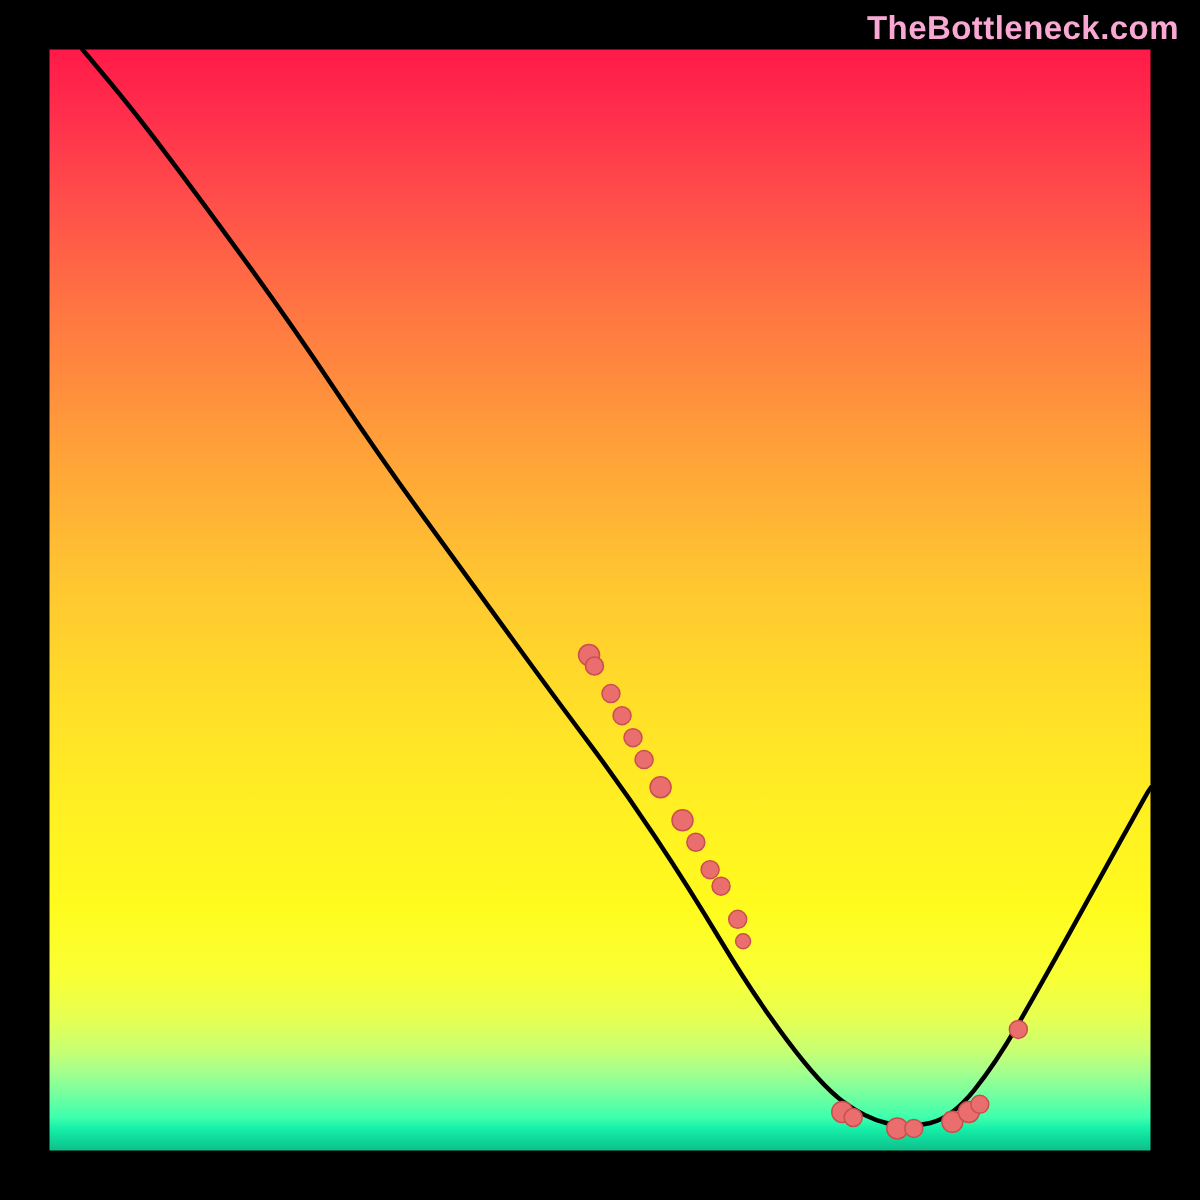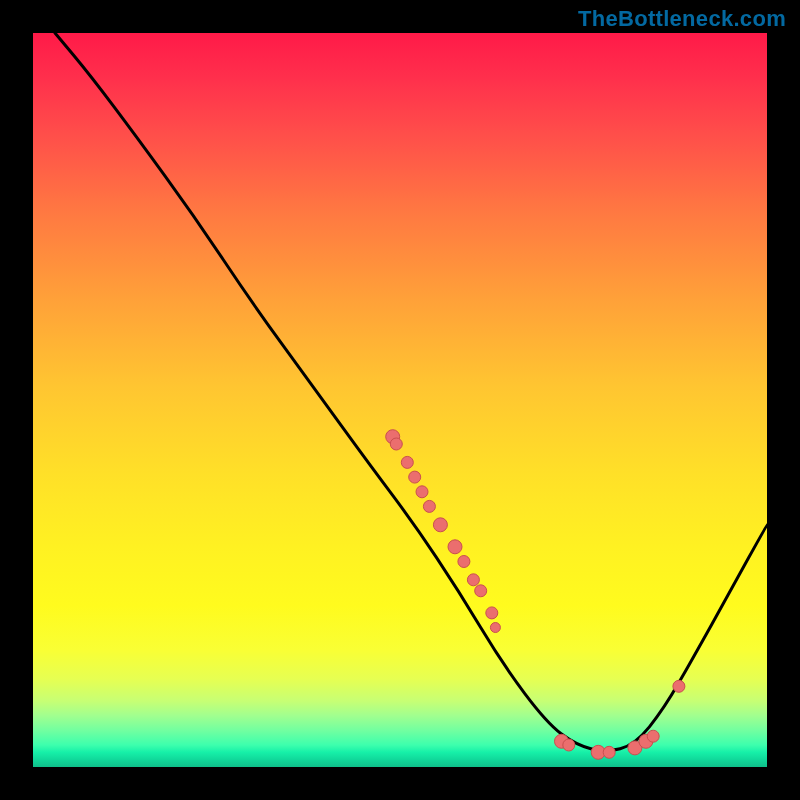--- a/index.html
+++ b/index.html
@@ -42,21 +42,21 @@
       #3dffad 97%,
       #16f0a8 98%,
       #10d89a 99%,
       #0fbf8a 100%
     );
   }
   .watermark {
     position: absolute;
     top: 6px;
     right: 14px;
-    color: #0369a1;
+    color: #f9a8d4;
     font-size: 22px;
     font-weight: 600;
     letter-spacing: 0.3px;
     user-select: none;
   }
   svg.curve {
     position: absolute;
     left: 33px;
     top: 33px;
     width: 734px;

